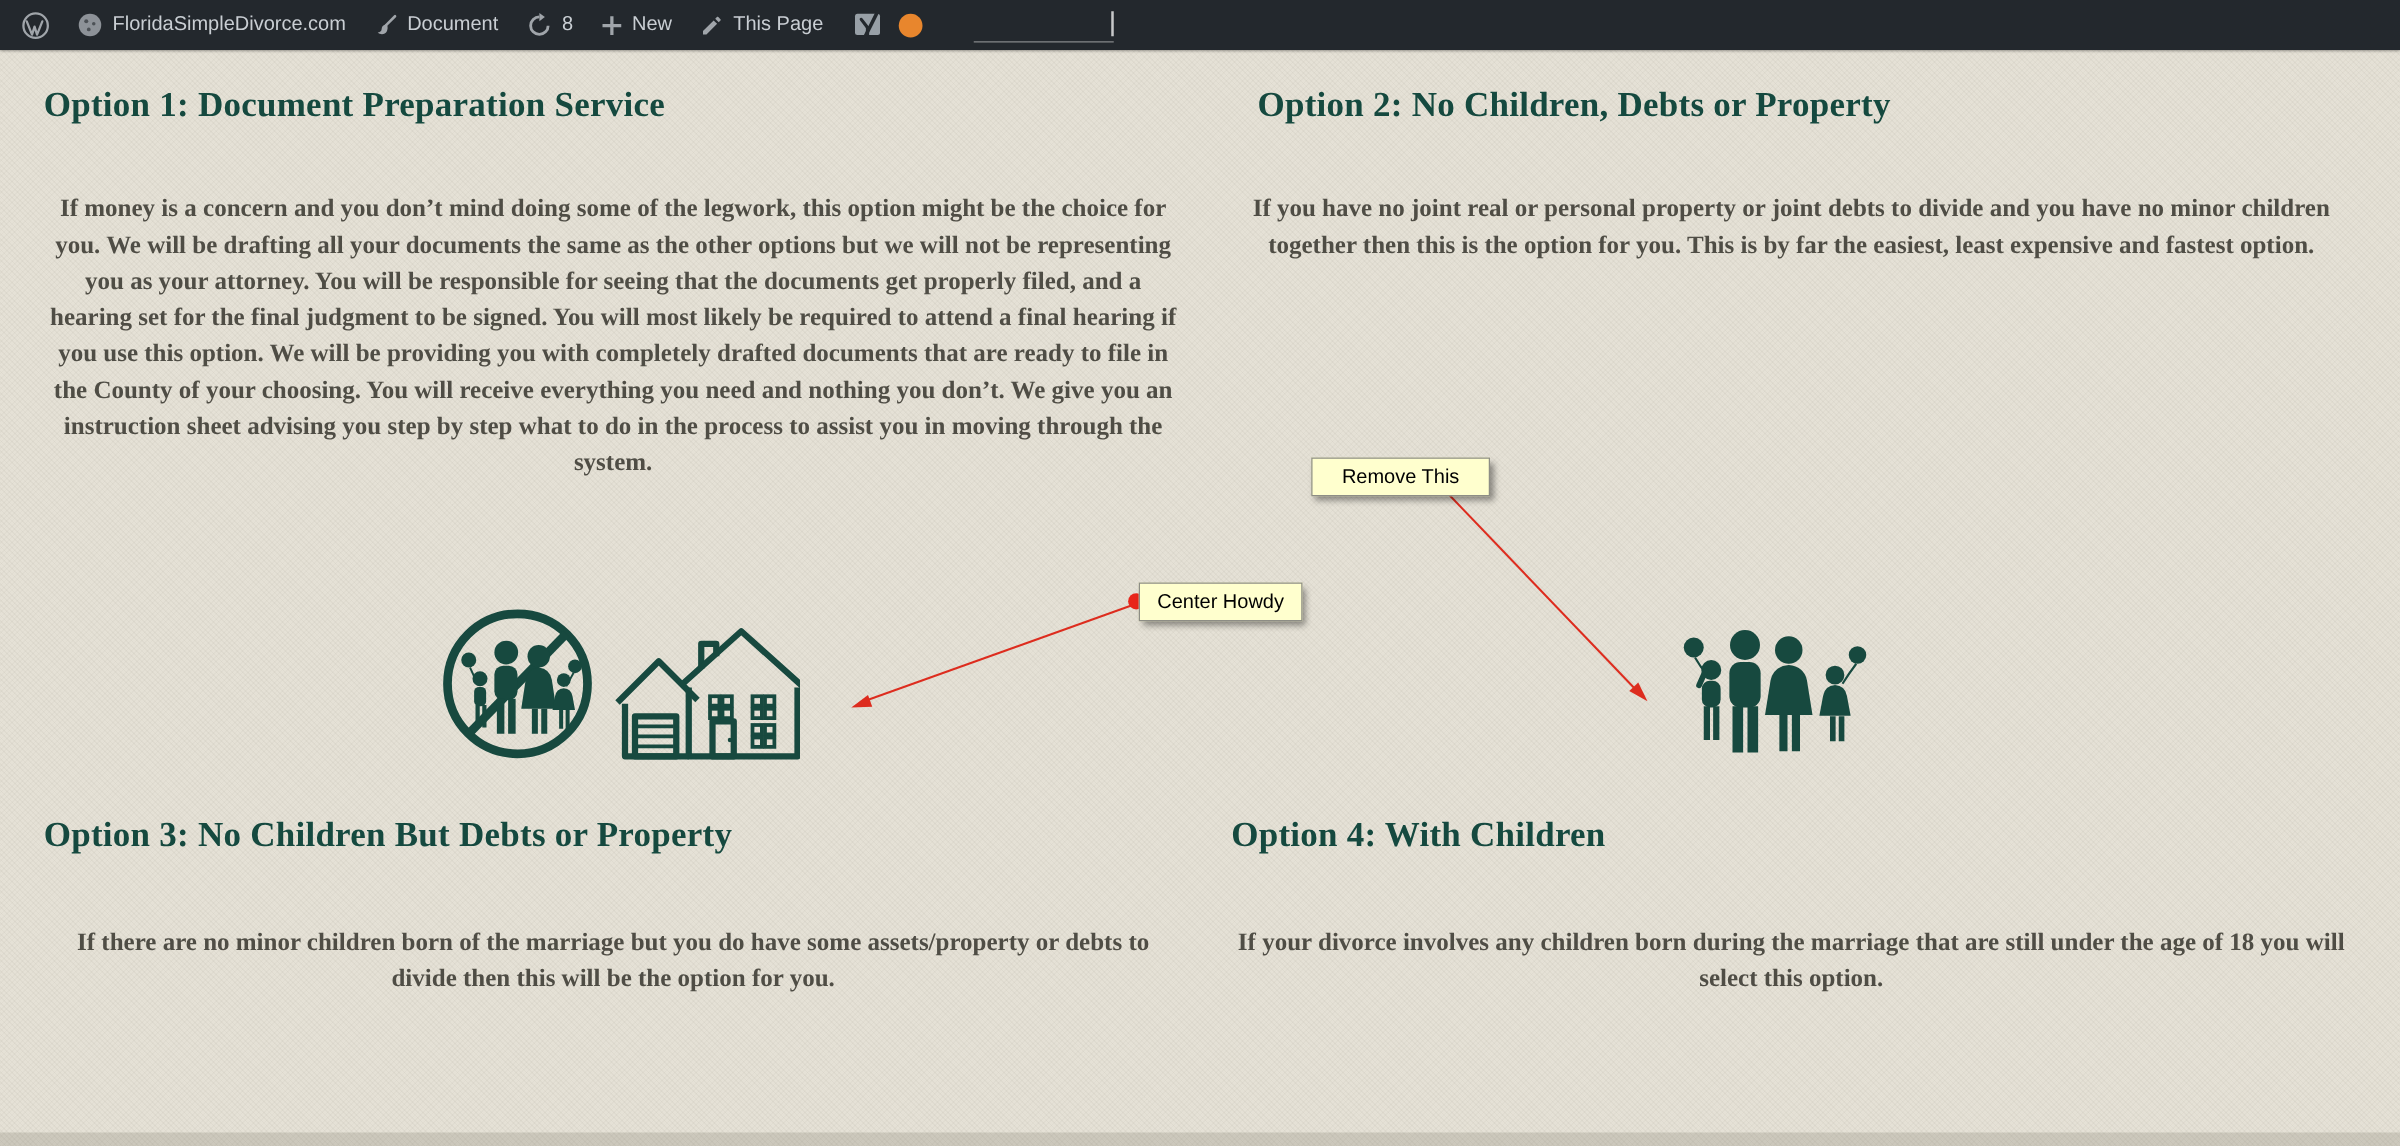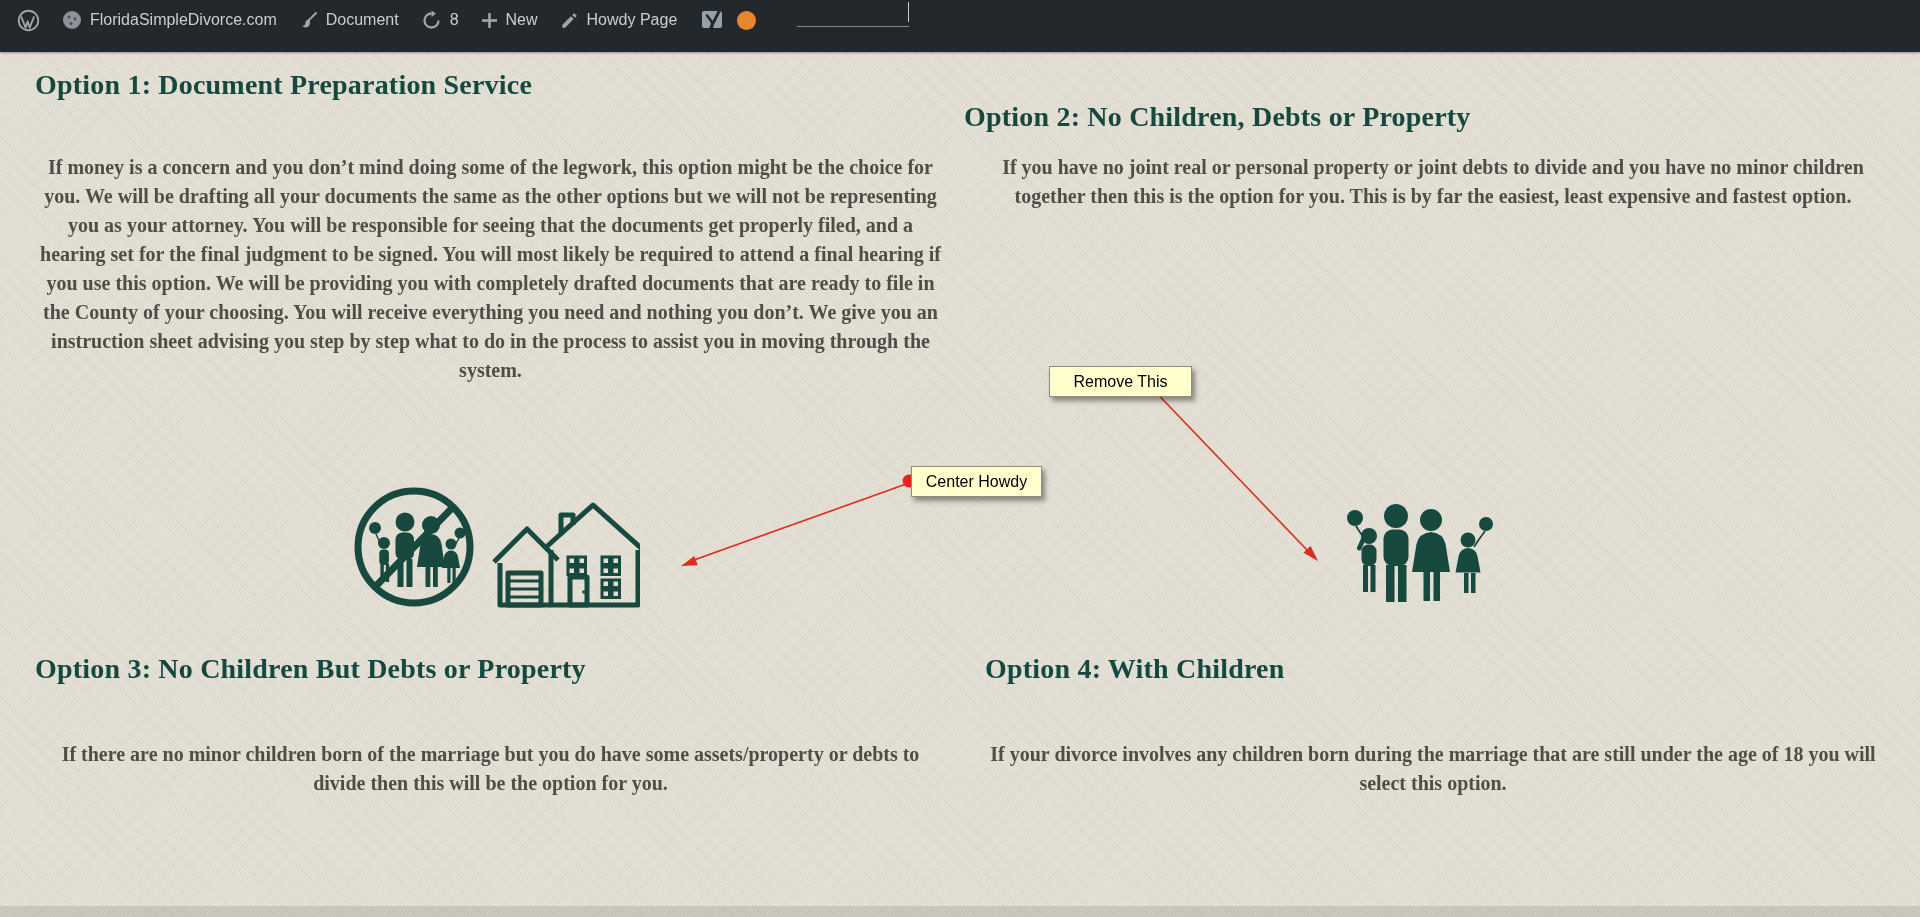--- a/index.html
+++ b/index.html
@@ -4,22 +4,22 @@
 <style>
   html,body{margin:0;padding:0;background:#1b1f23;}
   .screen{position:relative;width:1920px;height:917px;overflow:hidden;
     background-color:#e5e1d6;
     background-image:
       repeating-linear-gradient(45deg, rgba(110,105,90,0.05) 0 1px, transparent 1px 3px),
       repeating-linear-gradient(-45deg, rgba(110,105,90,0.04) 0 1px, transparent 1px 3px);
     font-family:"Liberation Sans","DejaVu Sans",sans-serif;}
 
   
-  .admin-bar{position:absolute;top:0;left:0;right:0;height:52px;background:#23282d;
-    display:flex;align-items:flex-start;padding:0 10px 0 6px;z-index:10;
+  .admin-bar{position:absolute;top:0;left:0;right:0;height:40px;background:#23282d;
+    display:flex;align-items:center;padding:0 10px 0 6px;z-index:10;
     box-shadow:0 1px 2px rgba(0,0,0,0.35);}
   .ab-item{display:flex;align-items:center;gap:8px;height:40px;padding:0 11px;
     color:#c9ced3;font-size:16px;cursor:pointer;white-space:nowrap;}
   .ab-item svg{display:block;}
   .ab-icon{color:#a0a5aa;}
   .seo-dot{width:19px;height:19px;border-radius:50%;background:#e8862d;display:inline-block;margin-left:4px;}
   .yoast-badge{display:inline-block;}
   .ab-input{position:relative;width:112px;height:26px;margin-left:30px;
     border-bottom:1px solid rgba(215,215,215,0.55);}
   .ab-input .caret{position:absolute;right:0;top:2px;width:1.5px;height:20px;background:rgba(240,240,240,0.8);}
@@ -28,21 +28,21 @@
   .avatar:before{content:"";position:absolute;left:6px;top:6px;width:11px;height:11px;border-radius:50%;border:2px solid #aeb3b6;}
 
   
   .opt-heading{position:absolute;text-align:left;margin:0;
     font-family:"Liberation Serif","DejaVu Serif",serif;font-weight:bold;
     font-size:28px;line-height:33px;color:#15493f;letter-spacing:0.2px;}
   .opt-body{position:absolute;text-align:center;margin:0;
     font-family:"Liberation Serif","DejaVu Serif",serif;
     font-size:20px;line-height:29px;color:#4f4d45;font-weight:bold;}
   #h-opt1{left:35px;top:68px;width:910px;}
-  #h-opt2{left:964px;top:68px;width:895px;margin-top:32px;}
+  #h-opt2{left:1006px;top:68px;width:895px;}
   #p-opt1{left:38px;top:153px;width:905px;}
   #p-opt2{left:988px;top:153px;width:890px;}
   #h-opt3{left:35px;top:652px;width:910px;}
   #h-opt4{left:985px;top:652px;width:895px;}
   #p-opt3{left:38px;top:740px;width:905px;}
   #p-opt4{left:988px;top:740px;width:890px;}
   .illus{position:absolute;}
   #illus-left{left:348px;top:481px;}
   #illus-right{left:1346px;top:495px;}
   .bottom-shade{position:absolute;left:0;right:0;bottom:0;height:11px;
@@ -96,21 +96,21 @@
       <svg class="ab-icon" width="17" height="17" viewBox="0 0 17 17">
         <rect x="7.2" y="1" width="2.6" height="15" fill="currentColor"></rect>
         <rect x="1" y="7.2" width="15" height="2.6" fill="currentColor"></rect>
       </svg>
       <span>New</span>
     </div>
     <div class="ab-item">
       <svg class="ab-icon" width="19" height="19" viewBox="0 0 24 24">
         <path d="M3 17.5 V21 h3.5 L17.3 10.2 l-3.5 -3.5 L3 17.5 z M20.7 6.9 c0.4 -0.4 0.4 -1 0 -1.4 l-2.2 -2.2 c-0.4 -0.4 -1 -0.4 -1.4 0 l-1.7 1.7 3.5 3.5 1.8 -1.6 z" fill="currentColor"></path>
       </svg>
-      <span>Howdy Page</span>
+      <span>This Page</span>
     </div>
     <div class="ab-item">
       <svg class="yoast-badge" width="26" height="26" viewBox="0 0 26 26">
         <rect x="3" y="4" width="20" height="17" rx="2" fill="#98a0a7"></rect>
         <path d="M8 8.5 L13 15" stroke="#23282d" stroke-width="2.6" fill="none" stroke-linecap="round"></path>
         <path d="M21 2.5 L10.5 23.5" stroke="#23282d" stroke-width="2.8" fill="none" stroke-linecap="round"></path>
         <path d="M13 15 L13 20.5" stroke="#23282d" stroke-width="2.6" fill="none" stroke-linecap="round"></path>
       </svg>
       <span class="seo-dot"></span>
     </div>

